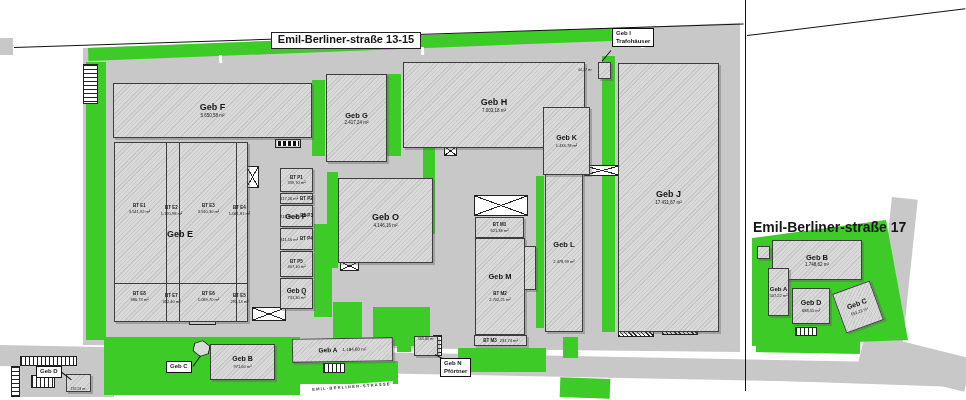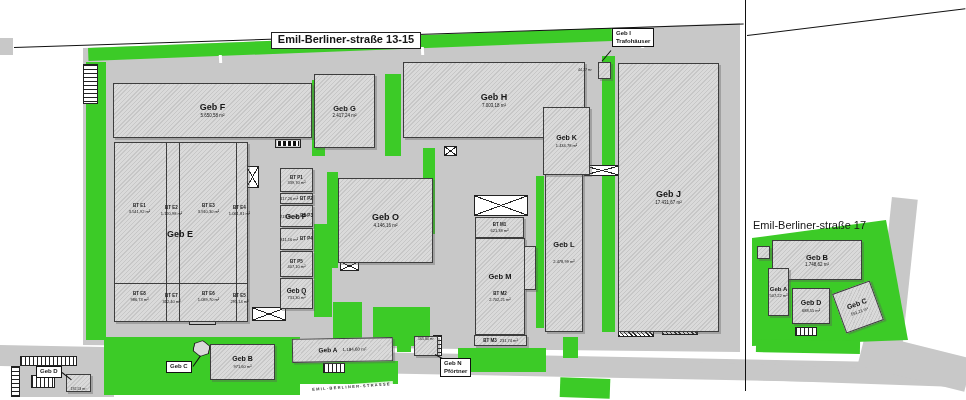--- a/index.html
+++ b/index.html
@@ -36,21 +36,21 @@
                          linear-gradient(to bottom right,transparent calc(50% - .5px),#222 calc(50% - .5px) calc(50% + .5px),transparent calc(50% + .5px))}
   .hatchbox{position:absolute;box-sizing:border-box;background:#fff;border:1px solid #222;z-index:2;
         background-image:repeating-linear-gradient(45deg,#222 0 1px,transparent 1px 3px)}
   .bsq{position:absolute;box-sizing:border-box;background:#fff;border:1px solid #222;z-index:2;padding:1px;
         background-image:repeating-linear-gradient(90deg,#111 1px 4px,transparent 4px 6px);background-origin:content-box;background-clip:content-box}
   .circbox{position:absolute;box-sizing:border-box;background:#fff;border:1px solid #222;z-index:2;
         display:flex;align-items:center;justify-content:center;font-size:4px;letter-spacing:.5px;line-height:1}
   .line{position:absolute;background:#111;height:1px;transform-origin:0 50%;z-index:2}
   .title-box{position:absolute;box-sizing:border-box;background:#fff;border:1px solid #222;display:flex;align-items:flex-start;justify-content:center;
         font-size:11px;font-weight:bold;z-index:7;white-space:nowrap}
-  .title-plain{position:absolute;font-size:11px;font-weight:normal;z-index:7;white-space:nowrap}
+  .title-plain{position:absolute;font-size:14px;font-weight:bold;z-index:7;white-space:nowrap}
   .street{position:absolute;font-size:4px;font-weight:bold;letter-spacing:1.3px;color:#333;background:rgba(255,255,255,.85);
         padding:0 2px;z-index:4;white-space:nowrap}
   .hex{clip-path:polygon(50% 0,100% 27%,100% 73%,50% 100%,0 73%,0 27%)}
   .wm{position:absolute;z-index:9;pointer-events:none}
 </style>
 </head>
 <body>
 
 <div id="stage">
 
@@ -108,25 +108,25 @@
   <div class="hatchbox" style="left:662px;top:328px;width:36px;height:7px"></div>
   <div class="bsq" style="left:275px;top:139px;width:26px;height:9px"></div>
   <div class="circbox" style="left:189px;top:316px;width:27px;height:9px">
     <span>○ ○ ○ ○ ○</span>
   </div>
 
   <div class="bld big" style="left:113px;top:83px;width:199px;height:55px">
     <span class="bname">Geb F</span>
     <span class="barea">5.650,58 m²</span>
   </div>
-  <div class="bld" style="left:314px;top:74px;width:61px;height:74px">
+  <div class="bld" style="left:326px;top:74px;width:61px;height:88px">
     <span class="bname">Geb G</span>
     <span class="barea">2.417,24 m²</span>
   </div>
-  <div class="bld big" style="left:403px;top:62px;width:182px;height:76px">
+  <div class="bld big" style="left:403px;top:62px;width:182px;height:86px">
     <span class="bname">Geb H</span>
     <span class="barea">7.003,18 m²</span>
   </div>
   <div class="bld" style="left:543px;top:107px;width:47px;height:68px;z-index:4">
     <span class="bname" style="font-size:7px">Geb K</span>
     <span class="barea" style="font-size:4px">1.434,78 m²</span>
   </div>
   <div class="bld" style="left:598px;top:62px;width:13px;height:17px"></div>
   <div class="lgroup" style="left:574px;top:68px;width:22px">
     <span class="micro">44,77 m²</span>

